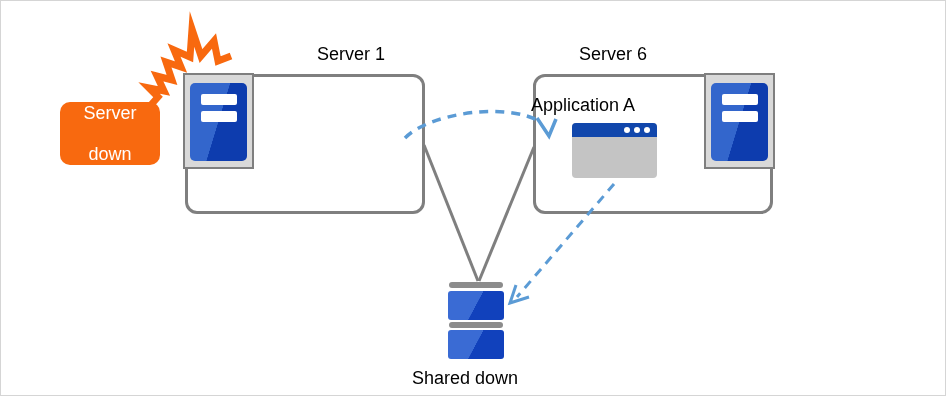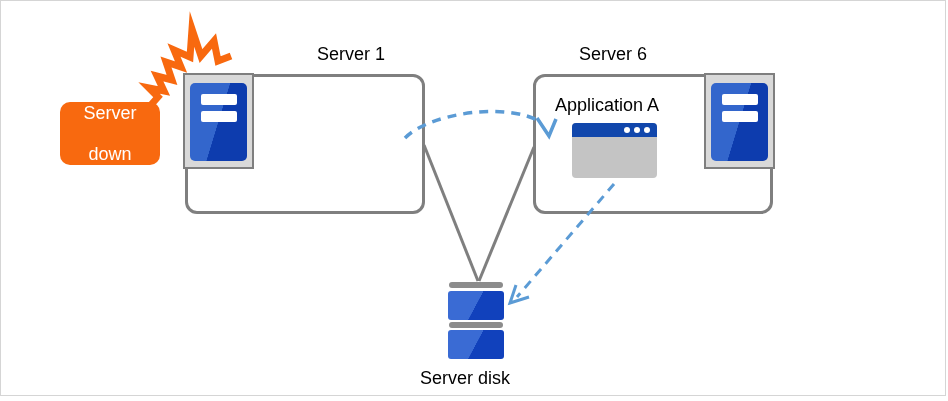--- a/index.html
+++ b/index.html
@@ -31,21 +31,21 @@
   
   .label{
     position:absolute;
     font-size:18px;line-height:20px;
     color:var(--text-color);
     text-align:center;
     white-space:nowrap;
   }
   .label.server1{left:281px;top:44px;width:140px;}
   .label.server2{left:543px;top:44px;width:140px;}
-  .label.app{left:537px;top:95px;width:140px;}
+  .label.app{left:513px;top:95px;width:140px;}
   .label.failover{left:429px;top:81px;width:104px;}
   .label.disk{left:395px;top:368px;width:140px;}
 
   
   .server-icon{
     position:absolute;
     width:71px;height:96px;
     background:var(--icon-plate-gray);
     border:2px solid var(--box-border);
     box-sizing:border-box;
@@ -120,21 +120,21 @@
 <div class="canvas">
 
   <div class="frame"></div>
 
   <div class="node-box server1"></div>
   <div class="node-box server2"></div>
 
   <div class="label server1">Server 1</div>
   <div class="label server2">Server 6</div>
   <div class="label app">Application A</div>
-  <div class="label disk">Server disk</div>
+  <div class="label disk">Shared down</div>
 
   <div class="server-icon s1">
     <div class="tower">
       <div class="slot top"></div>
       <div class="slot bottom"></div>
     </div>
   </div>
   <div class="server-icon s2">
     <div class="tower">
       <div class="slot top"></div>

